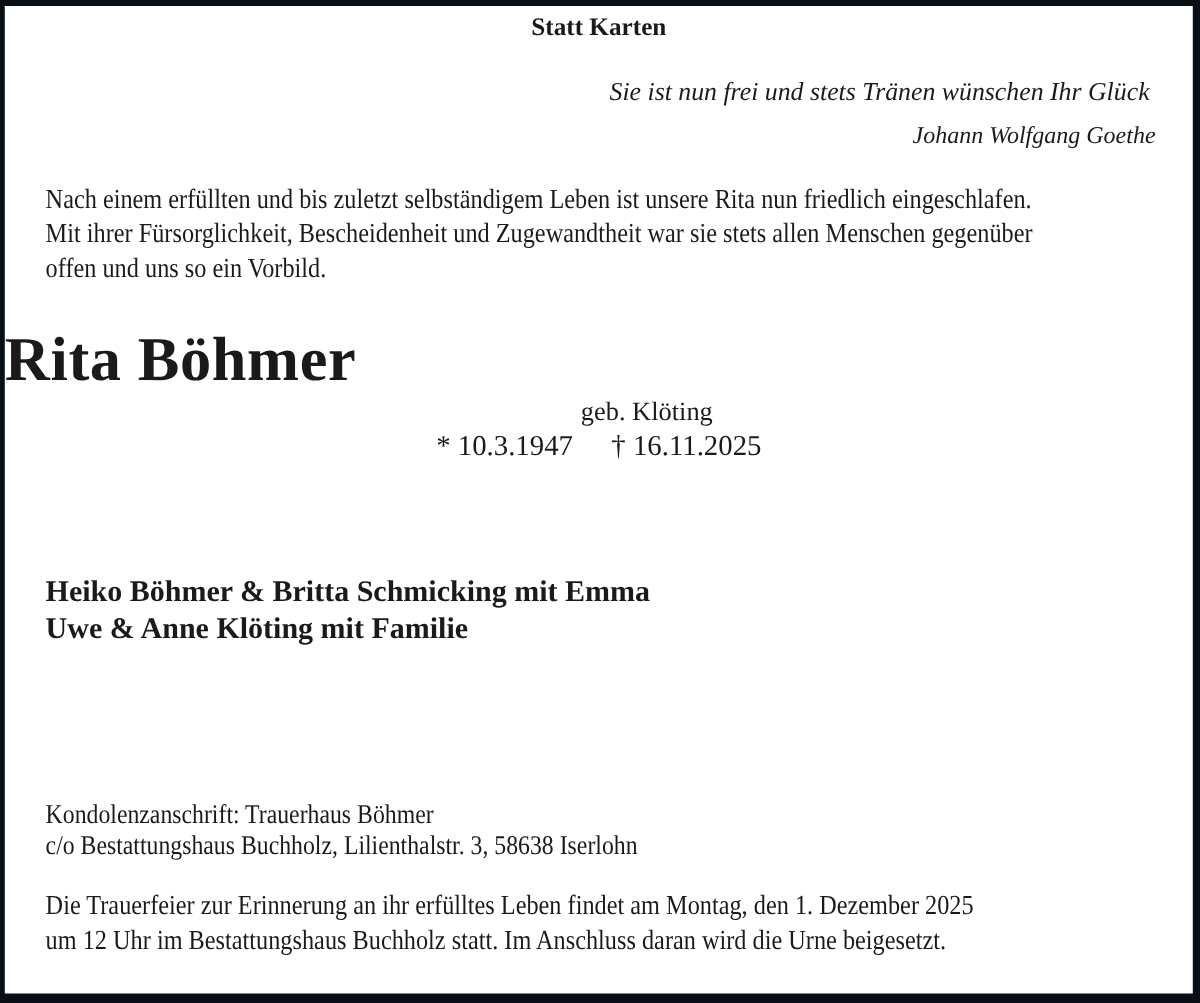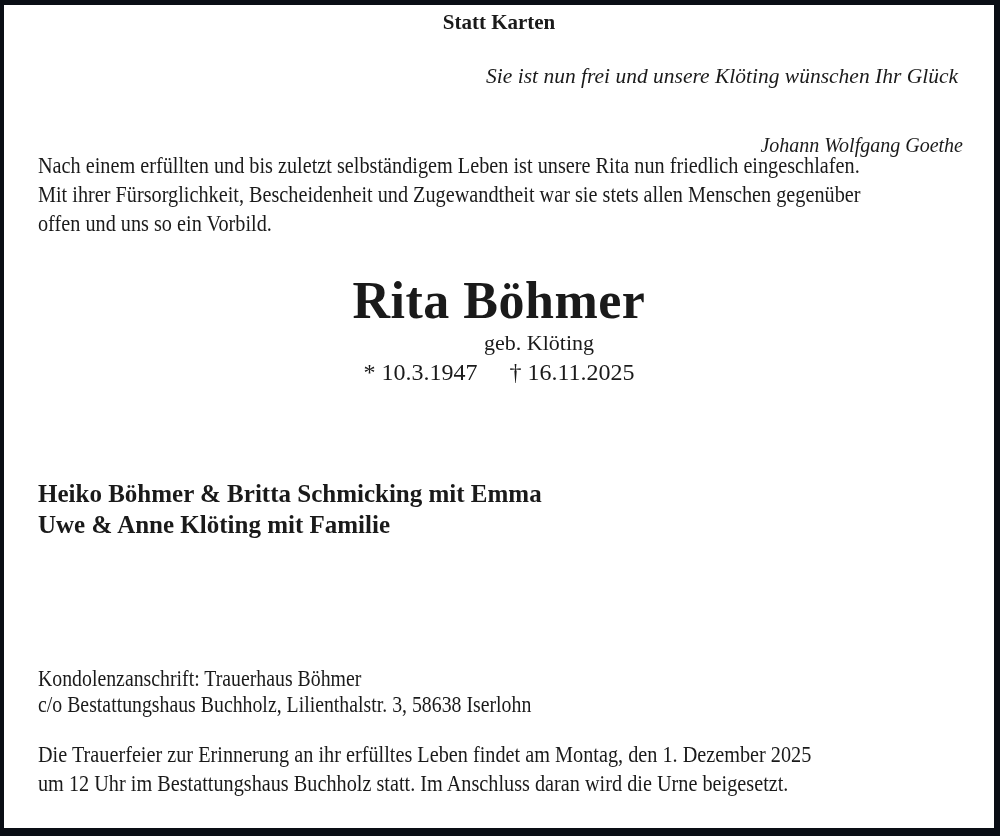--- a/index.html
+++ b/index.html
@@ -30,29 +30,29 @@
     top: 7px; left: 0; width: 100%;
     text-align: center;
     font-size: 21px; font-weight: bold;
   }
   .quote {
     top: 61px; right: 36px;
     font-size: 21.5px; font-style: italic;
   }
   .attribution {
     top: 98px; right: 31px;
-    font-size: 20px; font-style: italic; margin-top: 32px;
+    font-size: 20px; font-style: italic;
   }
   .intro {
     top: 146px; left: 34px;
     font-size: 23px; line-height: 29px;
   }
   .name {
     top: 270px; left: 0; width: 100%;
-    text-align: center;
+    text-align: left;
     font-size: 52px; font-weight: bold;
     letter-spacing: 0.5px;
   }
   .maiden {
     top: 327px; left: 0; width: 100%;
     text-align: center;
     font-size: 22px;
     padding-left: 40px;
   }
   .dates {
@@ -77,21 +77,21 @@
     font-size: 23px; line-height: 29px;
   }
 </style>
 </head>
 <body>
 
 <div class="page">
 
   <div class="abs statt">Statt Karten</div>
 
-  <div class="abs quote">Sie ist nun frei und unsere Klöting wünschen Ihr Glück</div>
+  <div class="abs quote">Sie ist nun frei und stets Tränen wünschen Ihr Glück</div>
 
   <div class="abs attribution">Johann Wolfgang Goethe</div>
 
   <div class="abs intro narrow">
     <div>Nach einem erfüllten und bis zuletzt selbständigem Leben ist unsere Rita nun friedlich eingeschlafen.</div>
     <div>Mit ihrer Fürsorglichkeit, Bescheidenheit und Zugewandtheit war sie stets allen Menschen gegenüber</div>
     <div>offen und uns so ein Vorbild.</div>
   </div>
 
   <div class="abs name">Rita Böhmer</div>

